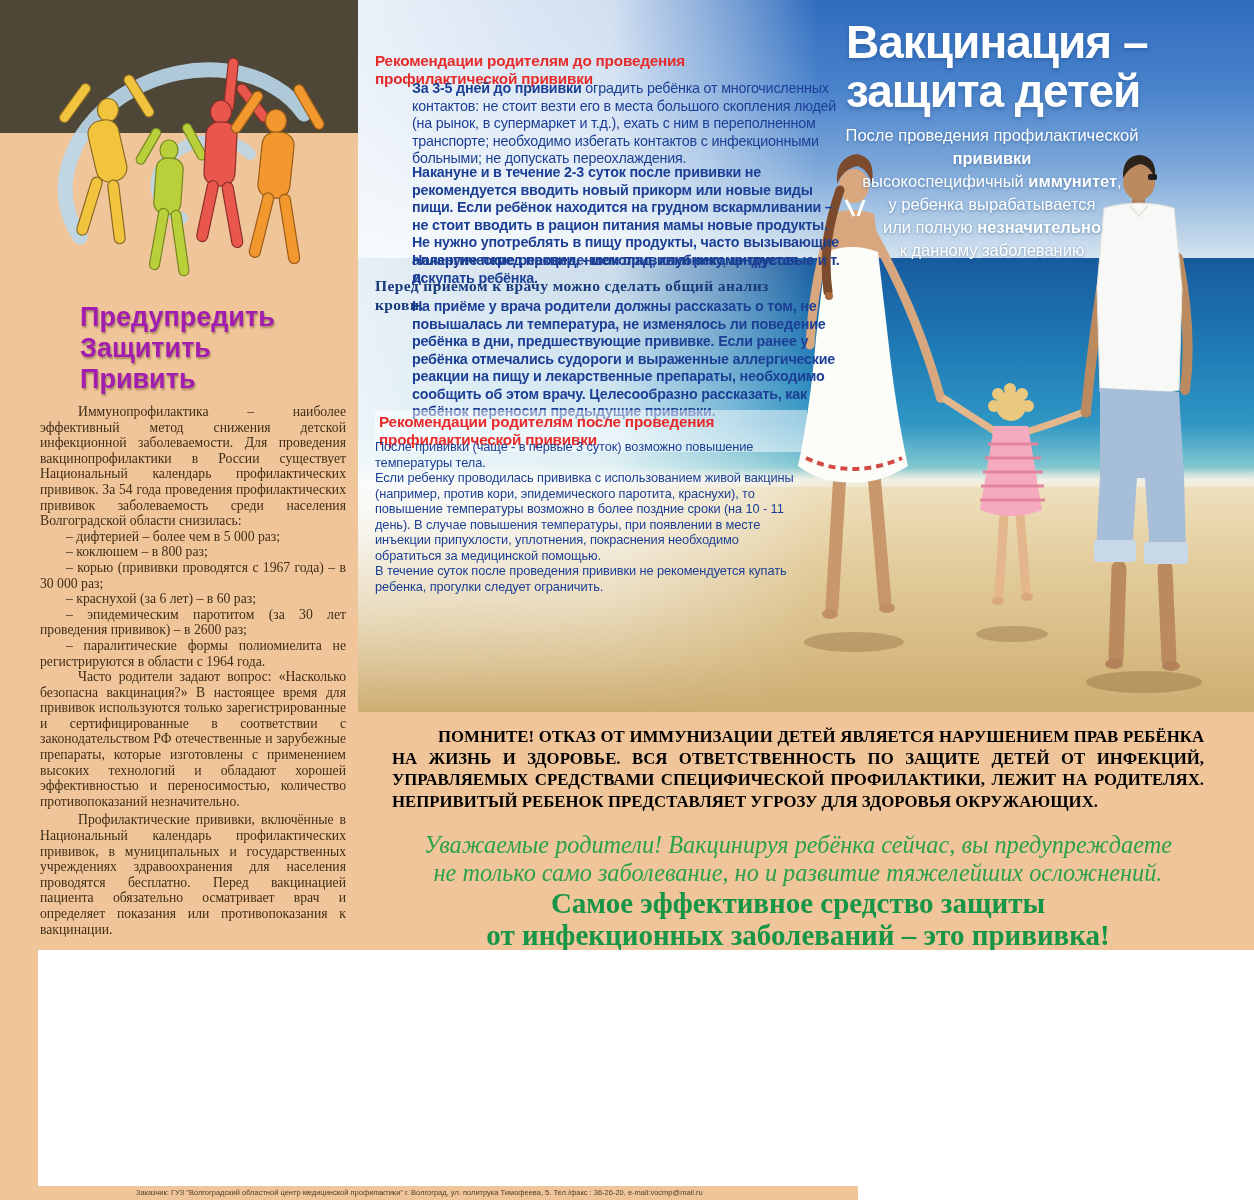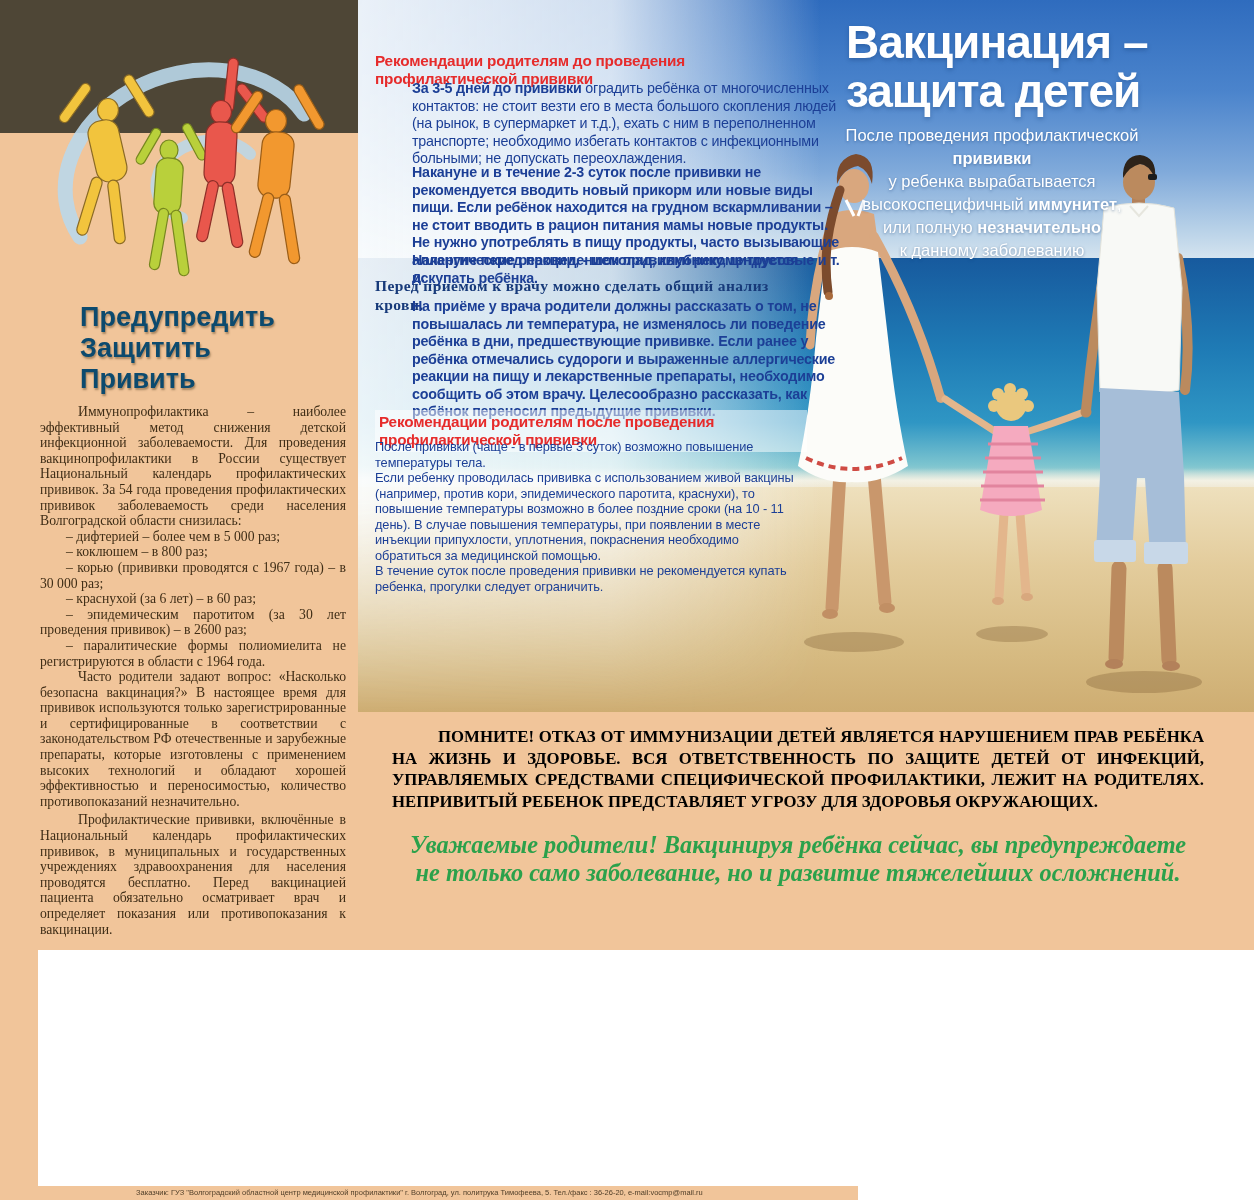--- a/index.html
+++ b/index.html
@@ -24,21 +24,21 @@
   .photo-title{position:absolute;left:488px;top:18px;color:#fff;font-weight:bold;
        font-size:46px;line-height:49px;letter-spacing:-1px;z-index:3;
        text-shadow:0 2px 4px rgba(15,55,110,.35);}
   .photo-subtitle{position:absolute;left:458px;top:124px;width:352px;text-align:center;color:#fff;
        font-size:16.5px;line-height:23px;z-index:3;text-shadow:0 1px 3px rgba(15,55,110,.45);}
   .photo-subtitle b{font-weight:bold;}
 
   
   .band{position:absolute;left:0;top:0;width:358px;height:133px;background:#4e4636;z-index:2;}
   .kids{position:absolute;left:42px;top:22px;width:300px;height:288px;z-index:3;}
-  .left-title{position:absolute;left:80px;top:302px;z-index:2;color:#0c4a6e;font-weight:bold;
+  .left-title{position:absolute;left:80px;top:302px;z-index:2;color:#a21caf;font-weight:bold;
        font-size:27px;line-height:31px;text-shadow:1px 2px 2px rgba(95,72,40,.5);}
   .left-body{position:absolute;left:40px;top:404px;width:306px;z-index:2;
        font-family:"Liberation Serif",serif;font-size:13.7px;line-height:15.6px;color:#3f2d16;
        text-align:justify;}
   .left-body p{margin:0;}
   .left-body p.ind{text-indent:38px;}
   .left-body p.stat{text-indent:26px;}
   .left-body p.gap{margin-top:3px;}
 
   
@@ -56,21 +56,21 @@
        line-height:19px;color:#173a7a;letter-spacing:0.4px;}
   .mc-p5{top:298px;font-weight:bold;}
   .mc-after{top:439px;}
   .mc-after p{margin:0;color:#1c3f96;font-size:12.8px;line-height:15.5px;letter-spacing:-0.1px;}
 
   
   .warning{position:absolute;left:392px;top:726px;width:812px;z-index:2;
        font-family:"Liberation Serif",serif;font-weight:bold;font-size:16.8px;line-height:21.5px;
        color:#000000;text-align:justify;text-indent:46px;}
   .green-italic{position:absolute;left:392px;top:831px;width:812px;text-align:center;z-index:2;
-       font-family:"Liberation Serif",serif;font-style:italic;font-weight:bold;
+       font-family:"Liberation Serif",serif;font-style:italic;font-weight:normal;
        font-size:24.3px;line-height:27.5px;color:#2ba14b;}
   .green-big{position:absolute;left:392px;top:888px;width:812px;text-align:center;z-index:2;
        font-family:"Liberation Serif",serif;font-weight:bold;font-size:29px;line-height:31.5px;
        color:#169546;}
 
   
   .white-box{position:absolute;left:38px;top:950px;width:1216px;height:236px;background:#ffffff;z-index:4;}
   .white-box2{position:absolute;left:858px;top:1186px;width:396px;height:14px;background:#ffffff;z-index:4;}
   .footer{position:absolute;left:136px;top:1188px;width:640px;z-index:5;
        font-size:7.5px;line-height:10px;color:#52402a;}
@@ -145,22 +145,22 @@
         <rect x="360" y="34" width="9" height="6" rx="2" fill="#1c1c1c"></rect>
       </g>
     </svg>
 
     <div class="photo-title">
       <div>Вакцинация –</div>
       <div>защита детей</div>
     </div>
     <div class="photo-subtitle">
       <div><span>После проведения профилактической </span><b>прививки</b><span></span></div>
+      <div><span>высокоспецифичный </span><b>иммунитет</b><span>,</span></div>
       <div><span>у ребенка вырабатывается</span><b></b><span></span></div>
-      <div><span>высокоспецифичный </span><b>иммунитет</b><span>,</span></div>
       <div><span>или полную </span><b>незначительно</b><span></span></div>
       <div><span>к данному заболеванию</span><b></b><span></span></div>
     </div>
   </div>
 
   <div class="band"></div>
 
   <svg class="kids" viewBox="0 0 300 288">
     <g fill="none" stroke="#bad7ea" stroke-linecap="round">
       <path d="M 38,215 A 128,102 -18 1 1 262,92" stroke-width="15" opacity="0.9"></path>
@@ -233,18 +233,22 @@
     </div>
   </div>
 
   <div class="warning">ПОМНИТЕ! ОТКАЗ ОТ ИММУНИЗАЦИИ ДЕТЕЙ ЯВЛЯЕТСЯ НАРУШЕНИЕМ ПРАВ РЕБЁНКА НА ЖИЗНЬ И ЗДОРОВЬЕ. ВСЯ ОТВЕТСТВЕННОСТЬ ПО ЗАЩИТЕ ДЕТЕЙ ОТ ИНФЕКЦИЙ, УПРАВЛЯЕМЫХ СРЕДСТВАМИ СПЕЦИФИЧЕСКОЙ ПРОФИЛАКТИКИ, ЛЕЖИТ НА РОДИТЕЛЯХ. НЕПРИВИТЫЙ РЕБЕНОК ПРЕДСТАВЛЯЕТ УГРОЗУ ДЛЯ ЗДОРОВЬЯ ОКРУЖАЮЩИХ.</div>
 
   <div class="green-italic">
     <div>Уважаемые родители! Вакцинируя ребёнка сейчас, вы предупреждаете</div>
     <div>не только само заболевание, но и развитие тяжелейших осложнений.</div>
   </div>
 
+  <div class="green-big">
+    <div>Самое эффективное средство защиты</div>
+    <div>от инфекционных заболеваний – это прививка!</div>
+  </div>
 
   <div class="white-box"></div>
   <div class="white-box2"></div>
   <div class="footer">Заказчик: ГУЗ "Волгоградский областной центр медицинской профилактики" г. Волгоград, ул. политрука Тимофеева, 5. Тел./факс : 36-26-20, e-mail:vocmp@mail.ru</div>
 
 </div>
 
 </body></html>

